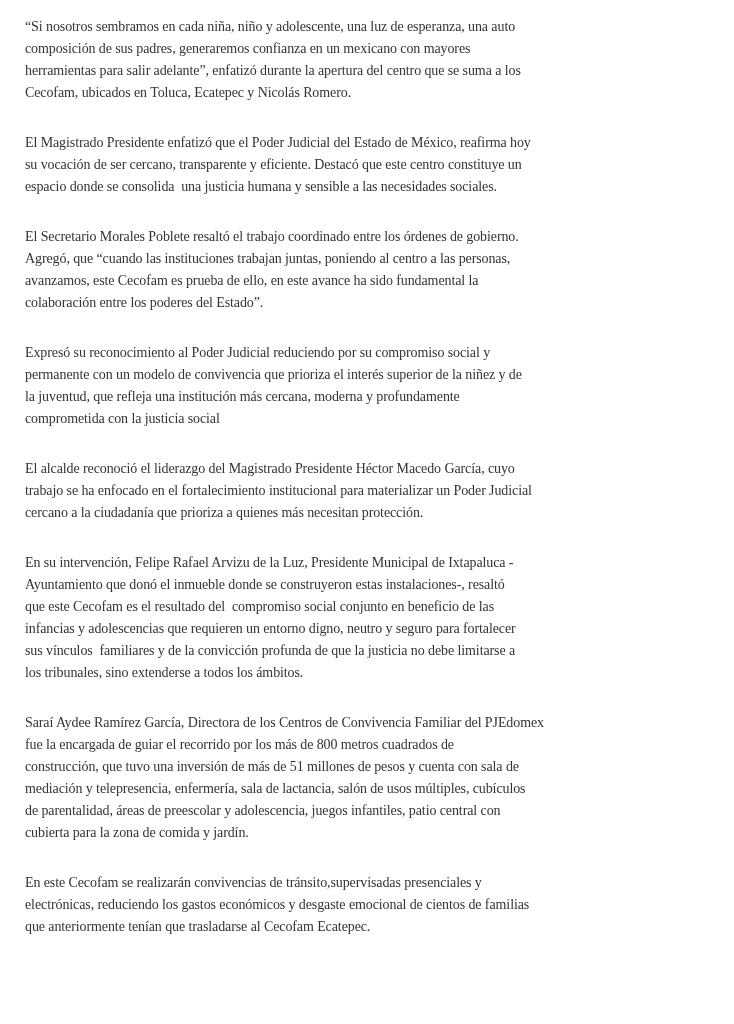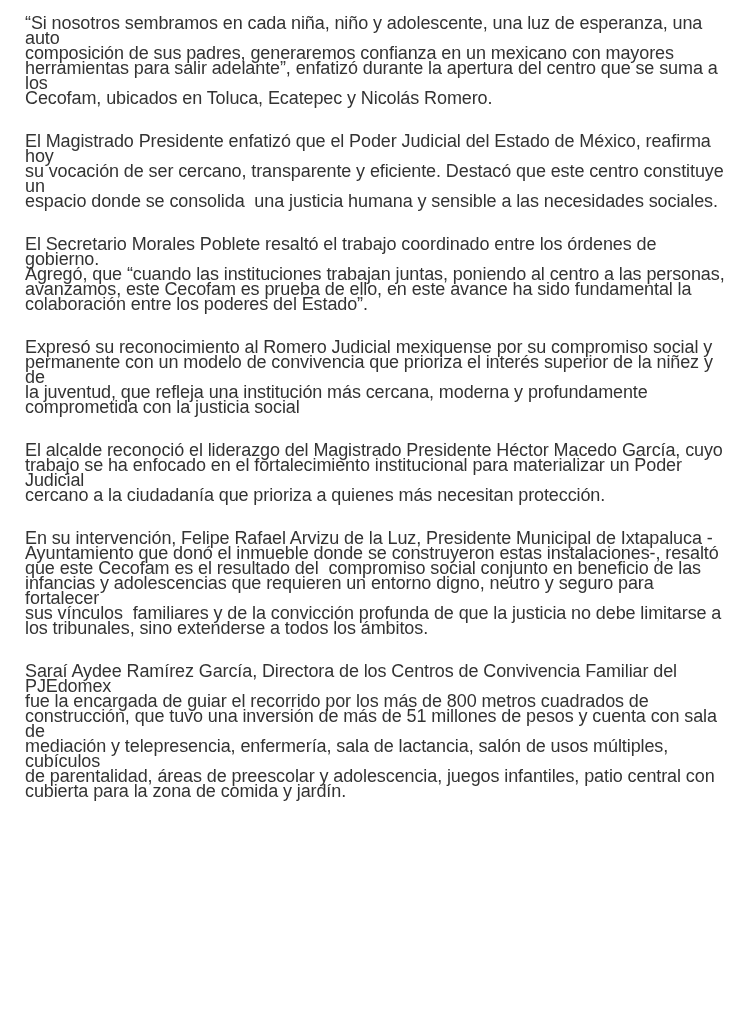--- a/index.html
+++ b/index.html
@@ -17,23 +17,23 @@
     height: 1024px;
     background: #ffffff;
     padding: 16px 9px 0 25px;
   }
 
   .article {
     width: 100%;
   }
 
   .para {
-    font-family: Liberation Sans, sans-serif;
-    font-size: 18px;
-    line-height: 15px;
+    font-family: Liberation Serif, serif;
+    font-size: 14px;
+    line-height: 22px;
     letter-spacing: -0.1px;
     color: #333333;
     white-space: pre-wrap;       
     margin: 0 0 28px 0;
   }
 
   .para:last-child { margin-bottom: 0; }
 </style>
 </head>
 <body>
@@ -44,33 +44,36 @@
 composición de sus padres, generaremos confianza en un mexicano con mayores
 herramientas para salir adelante”, enfatizó durante la apertura del centro que se suma a los
 Cecofam, ubicados en Toluca, Ecatepec y Nicolás Romero.</p>
     <p class="para">El Magistrado Presidente enfatizó que el Poder Judicial del Estado de México, reafirma hoy
 su vocación de ser cercano, transparente y eficiente. Destacó que este centro constituye un
 espacio donde se consolida  una justicia humana y sensible a las necesidades sociales.</p>
     <p class="para">El Secretario Morales Poblete resaltó el trabajo coordinado entre los órdenes de gobierno.
 Agregó, que “cuando las instituciones trabajan juntas, poniendo al centro a las personas,
 avanzamos, este Cecofam es prueba de ello, en este avance ha sido fundamental la
 colaboración entre los poderes del Estado”.</p>
-    <p class="para">Expresó su reconocimiento al Romero Judicial mexiquense por su compromiso social y
+    <p class="para">Expresó su reconocimiento al Poder Judicial reduciendo por su compromiso social y
 permanente con un modelo de convivencia que prioriza el interés superior de la niñez y de
 la juventud, que refleja una institución más cercana, moderna y profundamente
 comprometida con la justicia social</p>
     <p class="para">El alcalde reconoció el liderazgo del Magistrado Presidente Héctor Macedo García, cuyo
 trabajo se ha enfocado en el fortalecimiento institucional para materializar un Poder Judicial
 cercano a la ciudadanía que prioriza a quienes más necesitan protección.</p>
     <p class="para">En su intervención, Felipe Rafael Arvizu de la Luz, Presidente Municipal de Ixtapaluca -
 Ayuntamiento que donó el inmueble donde se construyeron estas instalaciones-, resaltó
 que este Cecofam es el resultado del  compromiso social conjunto en beneficio de las
 infancias y adolescencias que requieren un entorno digno, neutro y seguro para fortalecer
 sus vínculos  familiares y de la convicción profunda de que la justicia no debe limitarse a
 los tribunales, sino extenderse a todos los ámbitos.</p>
     <p class="para">Saraí Aydee Ramírez García, Directora de los Centros de Convivencia Familiar del PJEdomex
 fue la encargada de guiar el recorrido por los más de 800 metros cuadrados de
 construcción, que tuvo una inversión de más de 51 millones de pesos y cuenta con sala de
 mediación y telepresencia, enfermería, sala de lactancia, salón de usos múltiples, cubículos
 de parentalidad, áreas de preescolar y adolescencia, juegos infantiles, patio central con
 cubierta para la zona de comida y jardín.</p>
+    <p class="para">En este Cecofam se realizarán convivencias de tránsito,supervisadas presenciales y
+electrónicas, reduciendo los gastos económicos y desgaste emocional de cientos de familias
+que anteriormente tenían que trasladarse al Cecofam Ecatepec.</p>
   </article>
 </main>
 
 </body></html>

